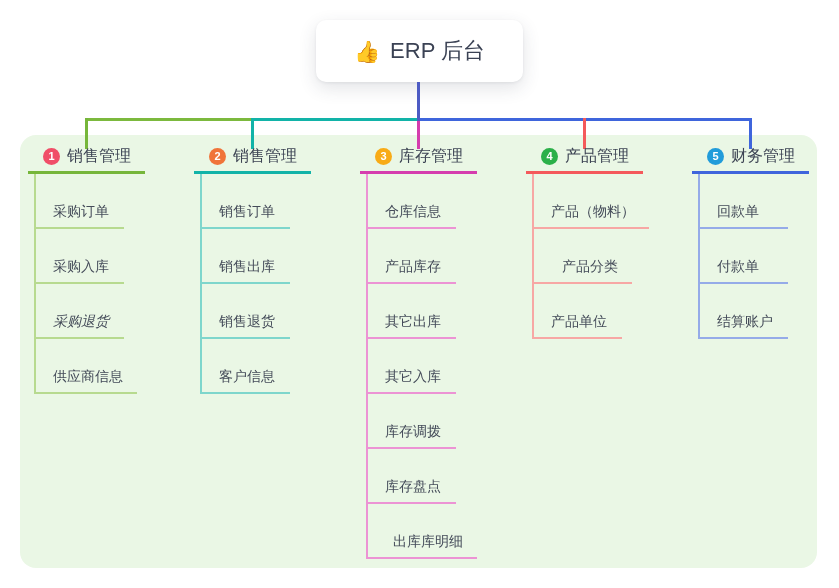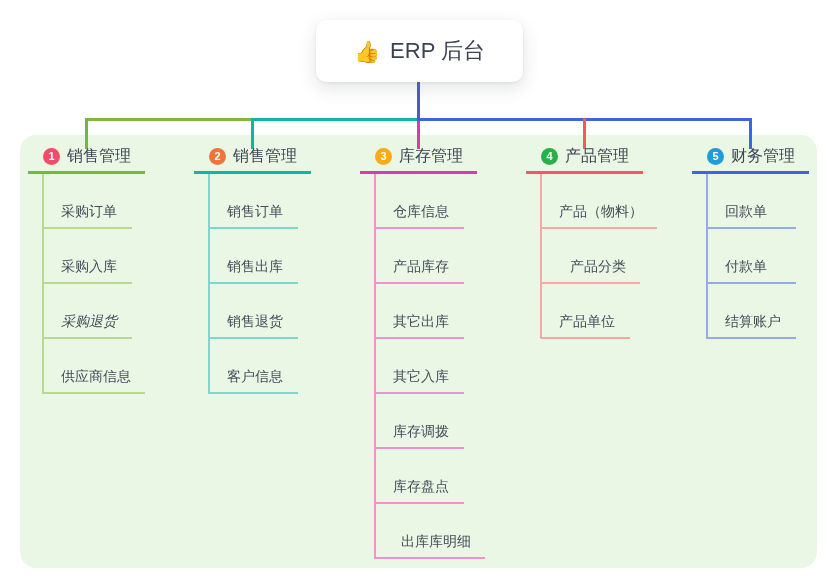--- a/index.html
+++ b/index.html
@@ -27,21 +27,21 @@
   .branch-head {
     box-sizing:border-box; width:117px; height:33px; padding-left:15px;
     display:flex; align-items:center; gap:7px; border-bottom:3px solid;
   }
   .badge {
     width:17px; height:17px; border-radius:50%; flex:none;
     color:#fff; font-size:11px; line-height:17px; text-align:center;
     font-weight:bold;
   }
   .branch-title { font-size:16px; color:#3d4454; white-space:nowrap; }
-  .children { margin-left:14px; border-left:2px solid; }
+  .children { margin-left:6px; border-left:2px solid; }
   .crow { height:55px; display:flex; align-items:flex-end; }
   .child {
     box-sizing:border-box; min-width:88px; width:fit-content; white-space:nowrap;
     border-bottom:2px solid; padding:0 14px 6px 17px;
     font-size:14px; color:#444b59;
   }
 </style>
 </head>
 <body style="background: rgb(255, 255, 255);">
 

